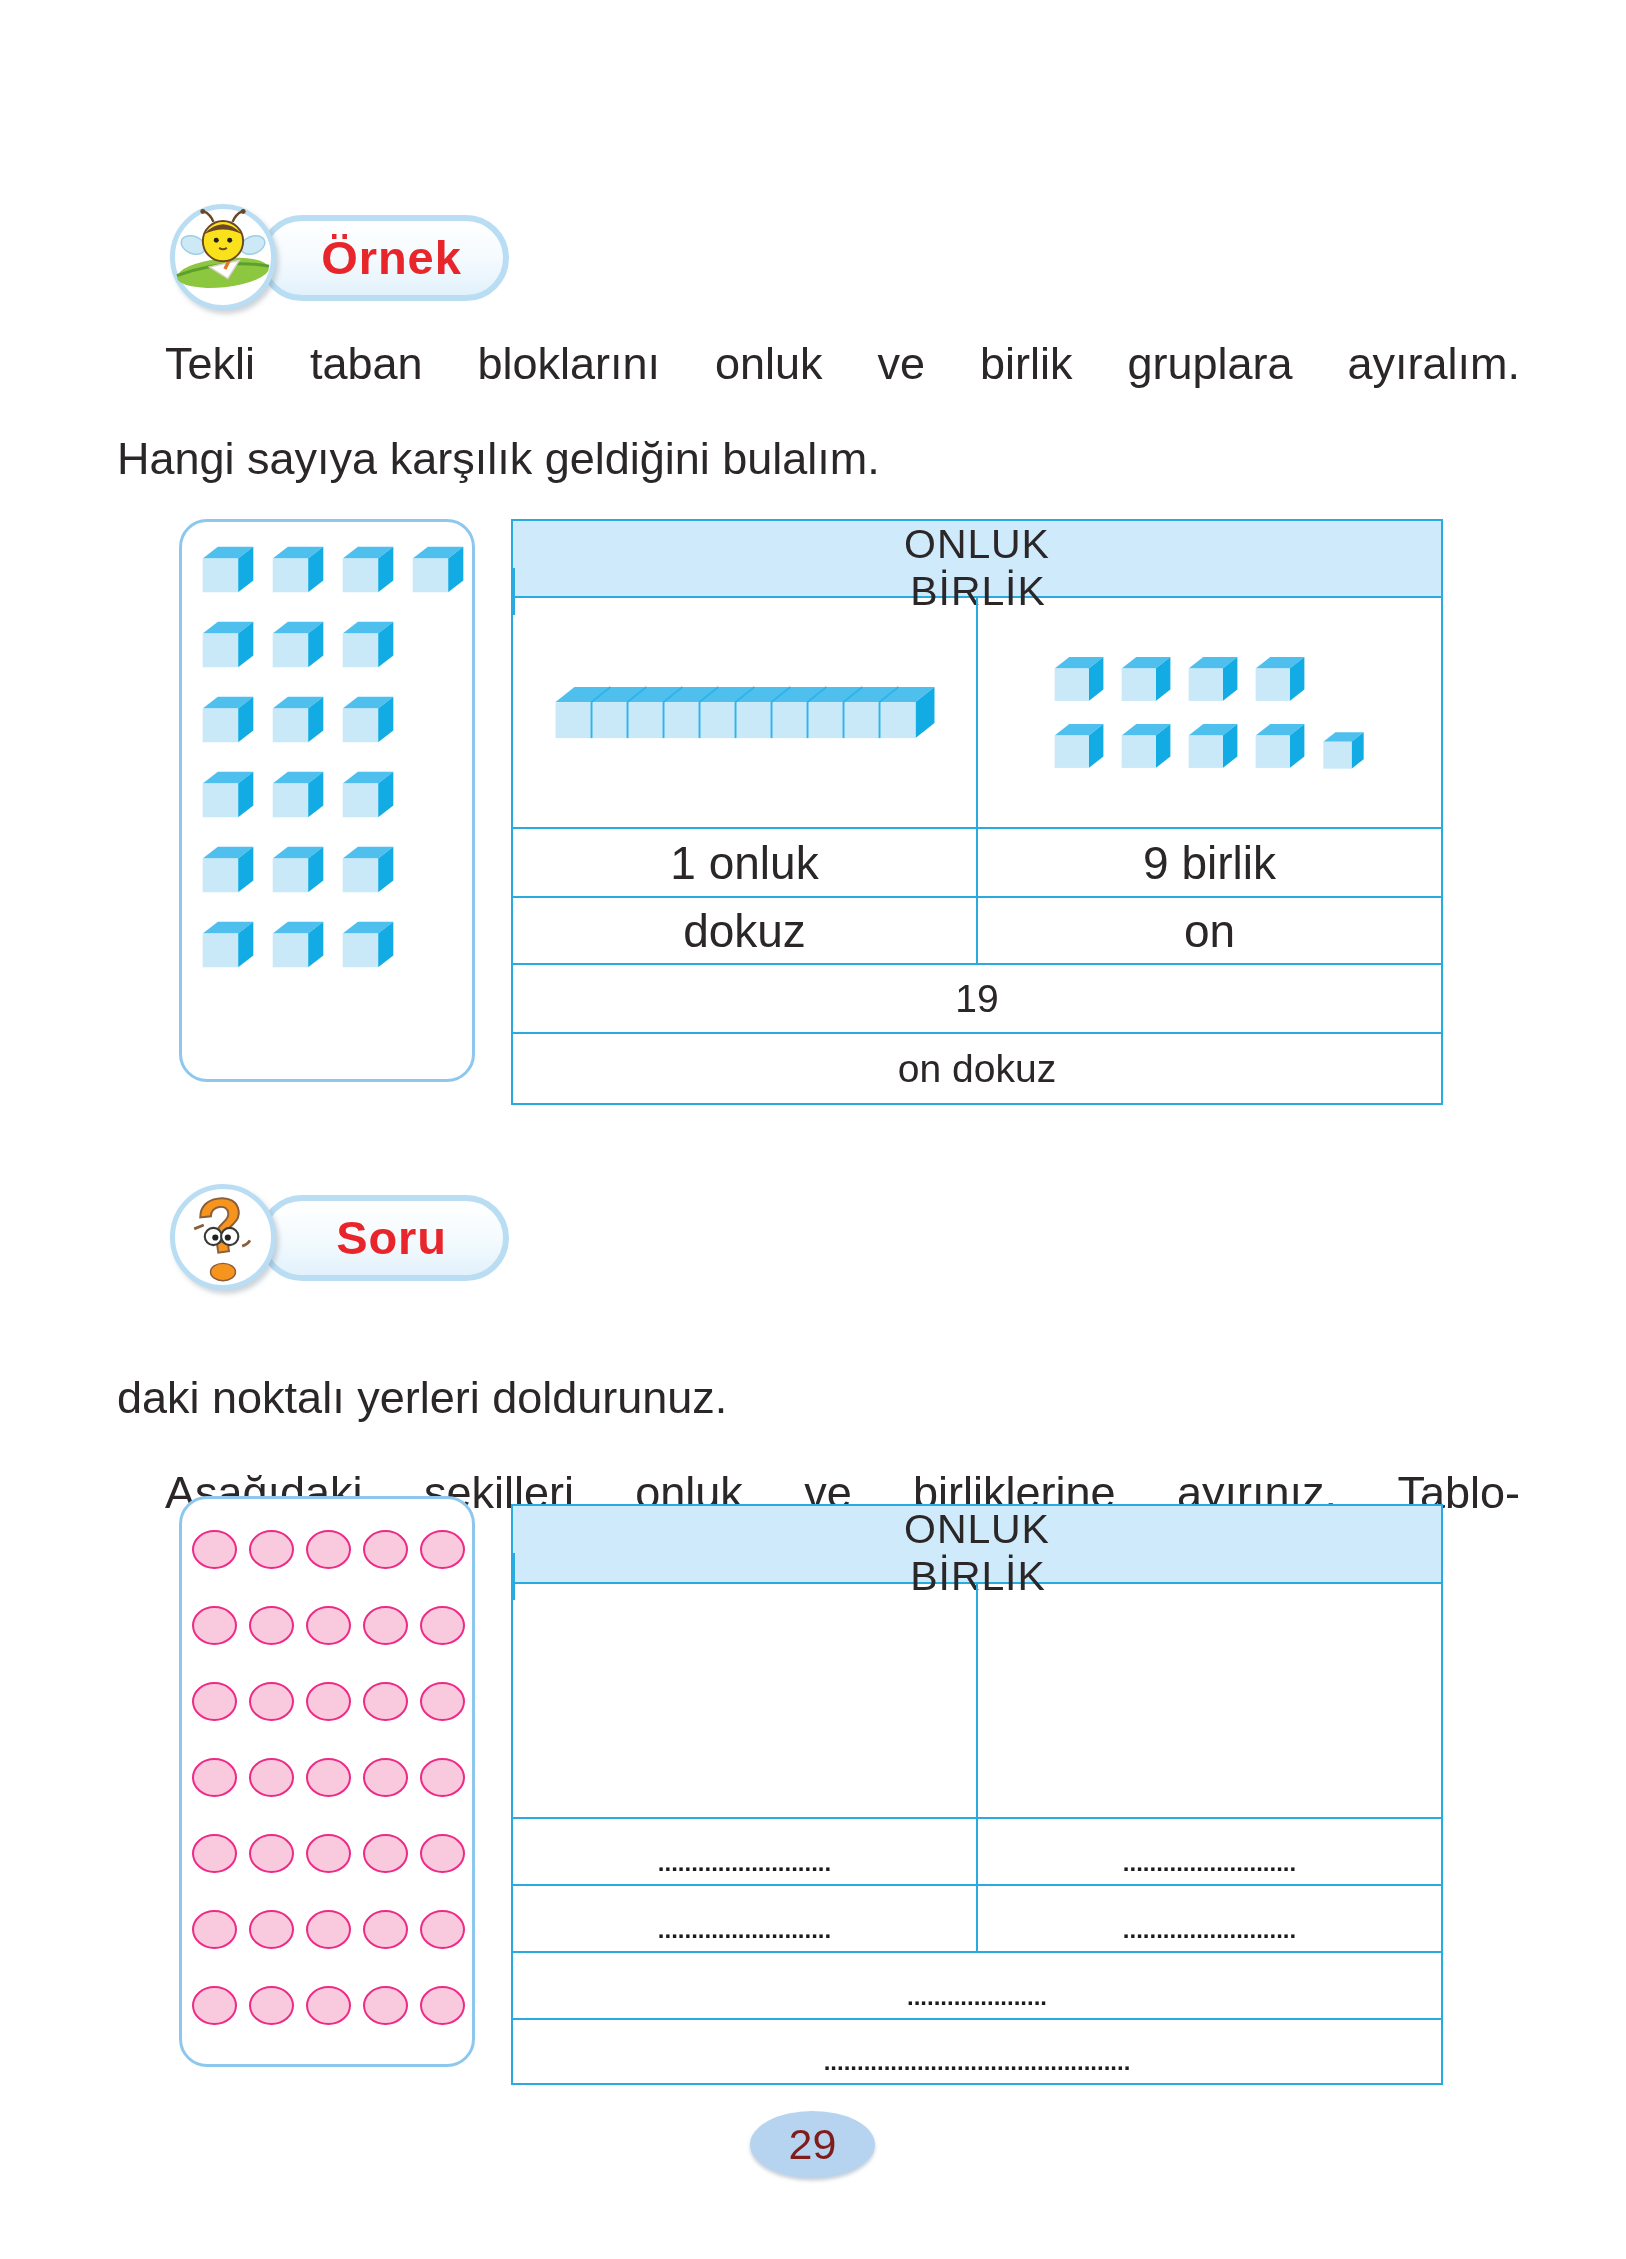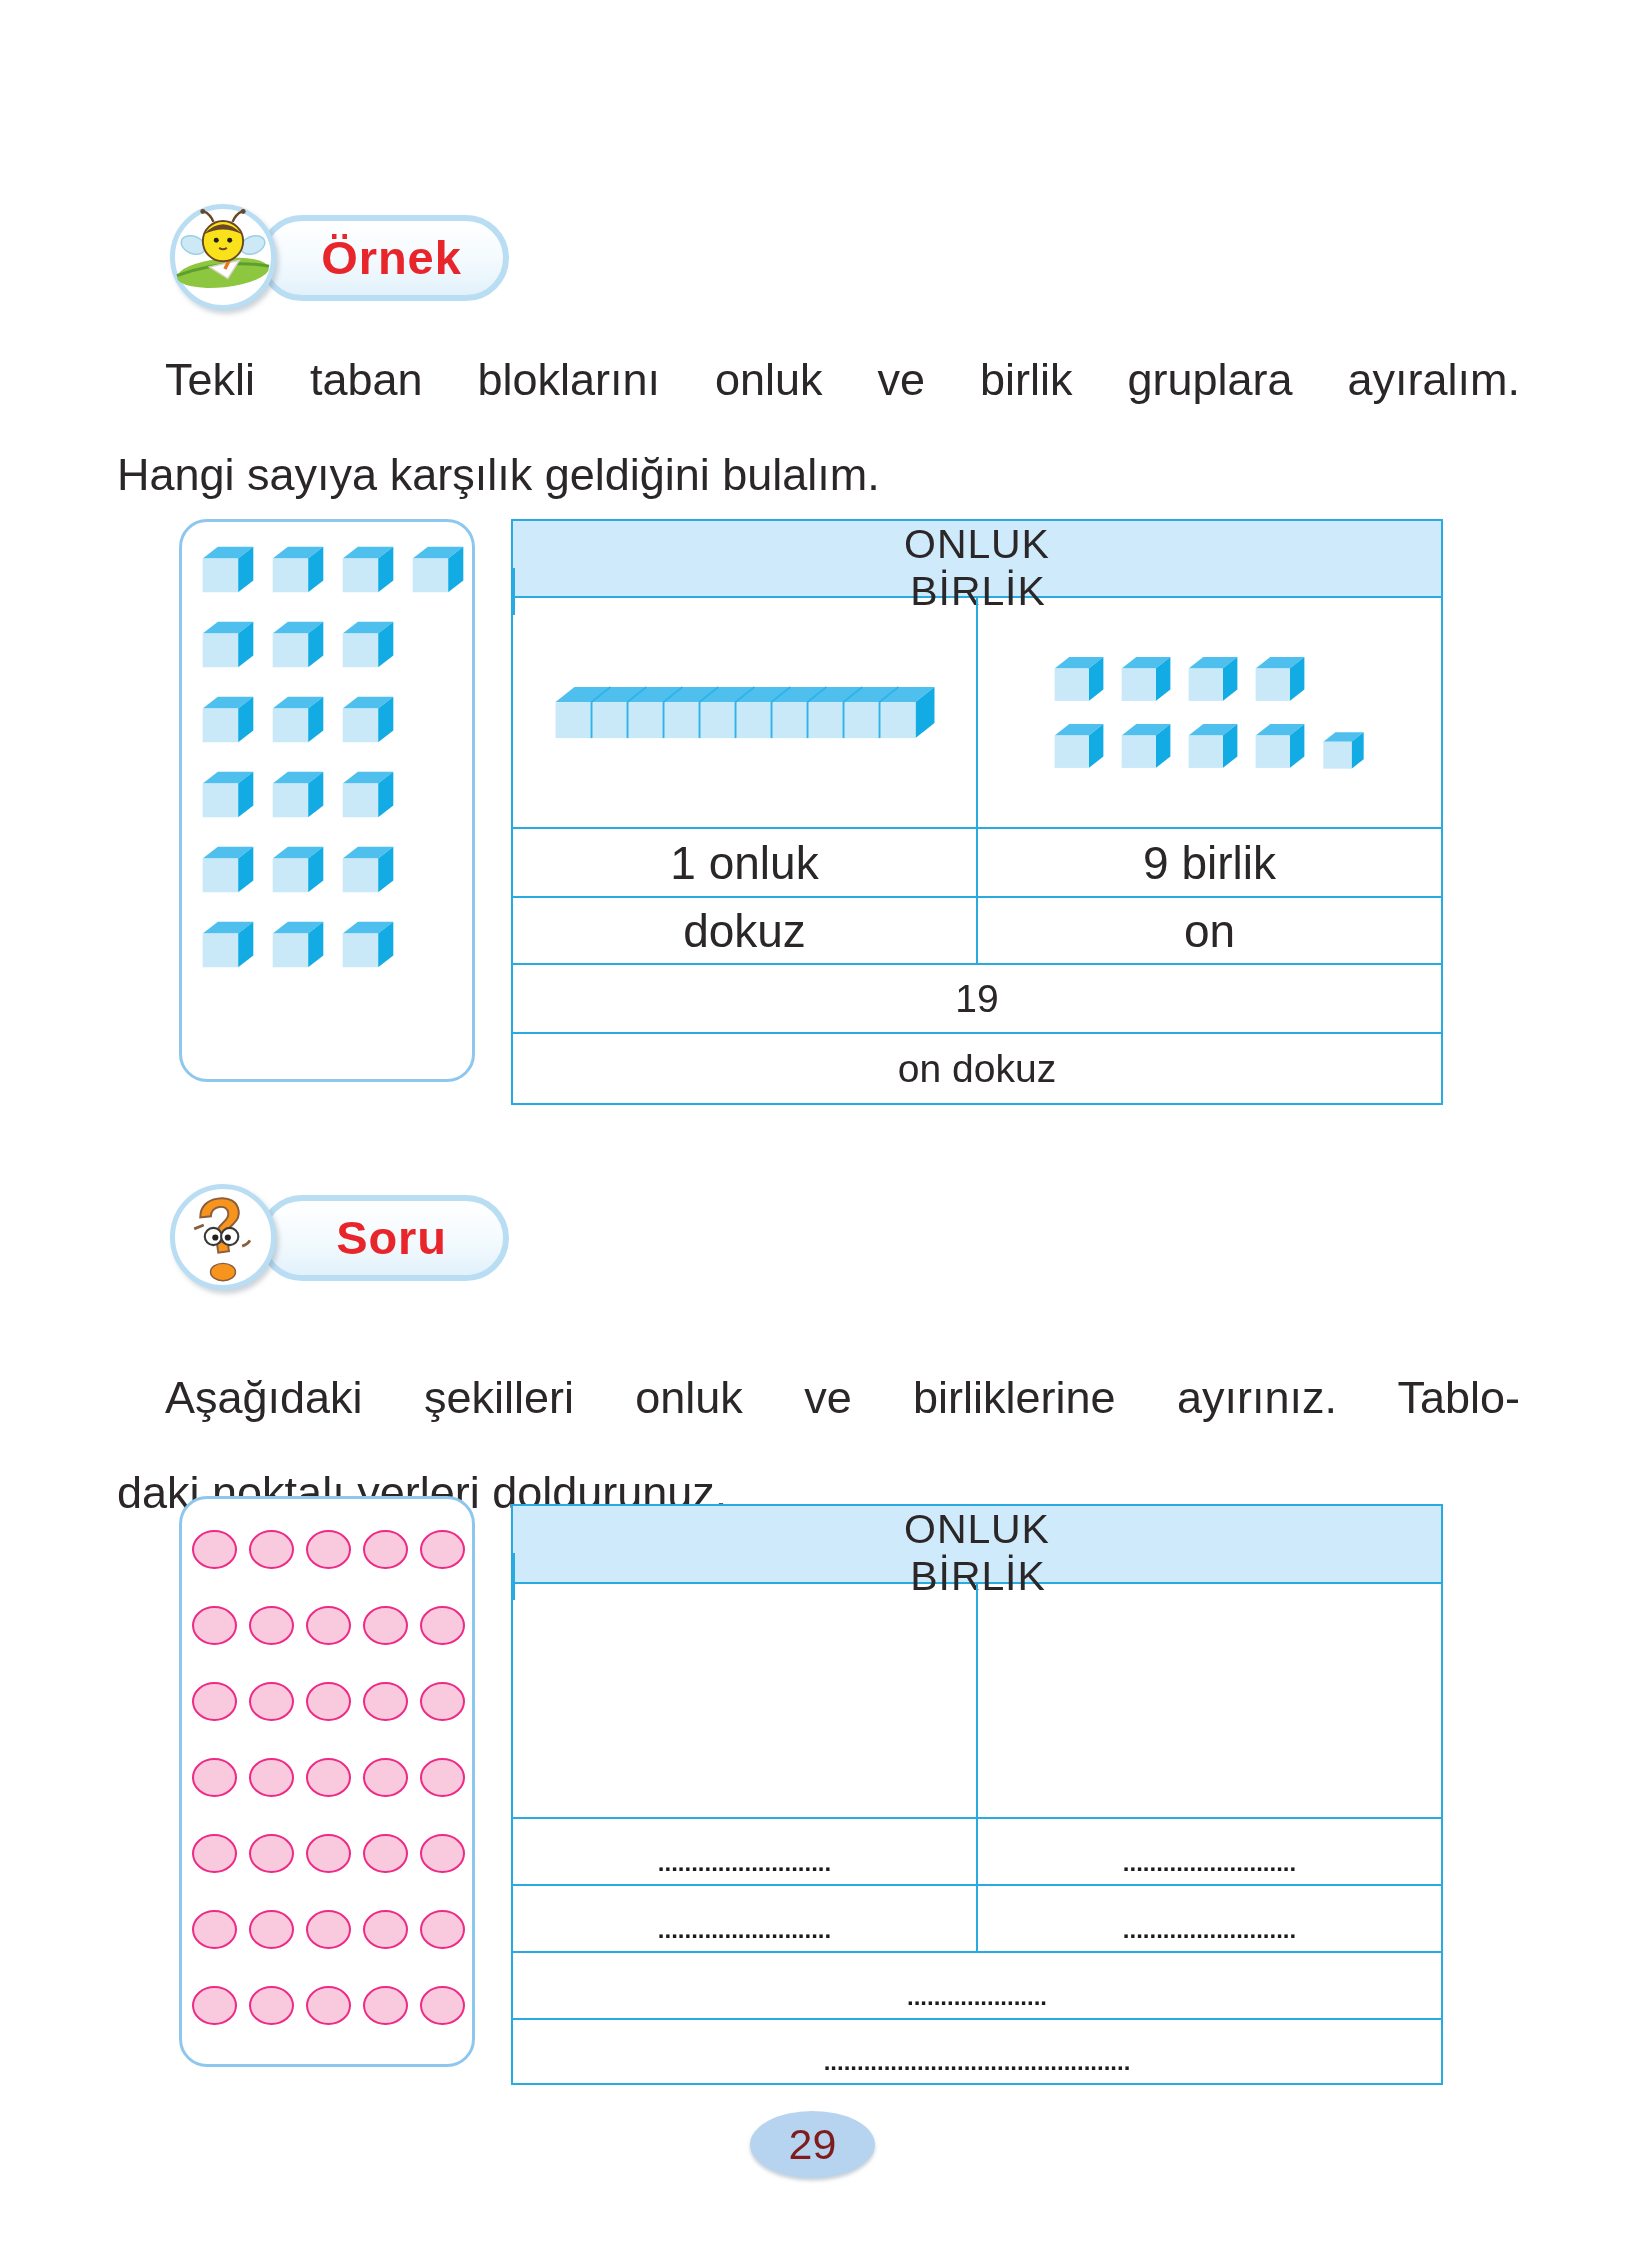--- a/index.html
+++ b/index.html
@@ -36,21 +36,21 @@
     letter-spacing:0.9px;z-index:3;
   }
   #badge-ornek{left:168px;top:196px;}
   #badge-soru{left:168px;top:1176px;}
 
   
   .para{position:absolute;left:117px;width:1403px;font-size:45px;}
   .para .pline{display:block;height:95px;line-height:95px;white-space:nowrap;}
   .para .pline.justify{white-space:normal;text-align:justify;text-align-last:justify;height:95px;line-height:95px;}
   .para .indent{padding-left:48px;box-sizing:border-box;}
-  #para-example{top:332px;}
+  #para-example{top:316px;}
   #para-question{top:1350px;}
 
   
   .panel{
     position:absolute;left:179px;width:296px;background:#ffffff;
     border:3.7px solid var(--panel-border,#8ec7ee);border-radius:28px;
     box-sizing:border-box;
   }
   #blocks-panel{top:519px;height:563px;padding:23px 0 0 18.6px;}
   .cube-rows{display:flex;flex-direction:column;gap:26px;}
@@ -358,22 +358,22 @@
         <circle cx="42" cy="51" r="3.2" fill="#222222"></circle>
         <circle cx="55" cy="51" r="3.2" fill="#222222"></circle>
         <path d="M20 42 L30 38" stroke="#8a5d3b" stroke-width="3" fill="none"></path>
         <path d="M70 60 Q76 58 78 54" stroke="#8a5d3b" stroke-width="3" fill="none"></path>
       </svg>
     </div>
     <div class="badge-label">Soru</div>
   </div>
 
   <div class="para" id="para-question">
+    <span class="pline">daki noktalı yerleri doldurunuz.</span>
     <span class="pline justify indent">Aşağıdaki şekilleri onluk ve birliklerine ayırınız. Tablo-</span>
-    <span class="pline">daki noktalı yerleri doldurunuz.</span>
   </div>
 
   <div class="panel" id="circles-panel">
     <div id="circles-grid">
         <div class="pink-circle"></div>
         <div class="pink-circle"></div>
         <div class="pink-circle"></div>
         <div class="pink-circle"></div>
         <div class="pink-circle"></div>
         <div class="pink-circle"></div>

